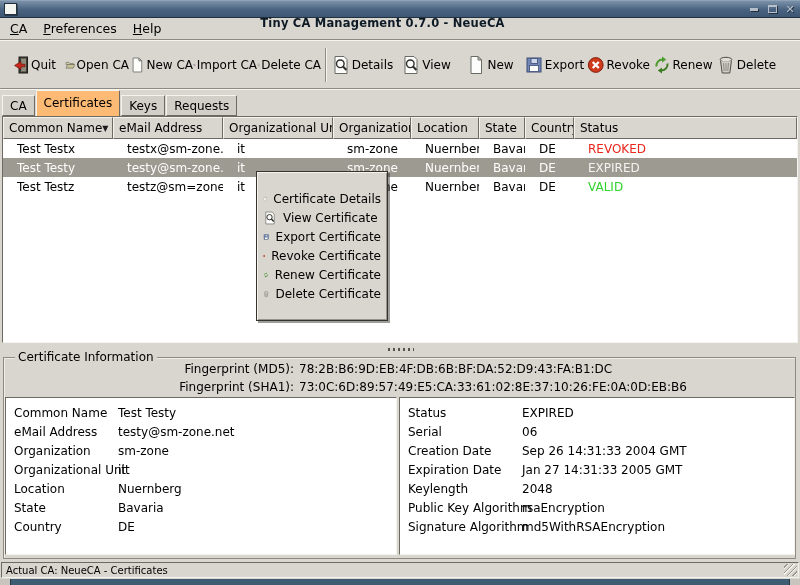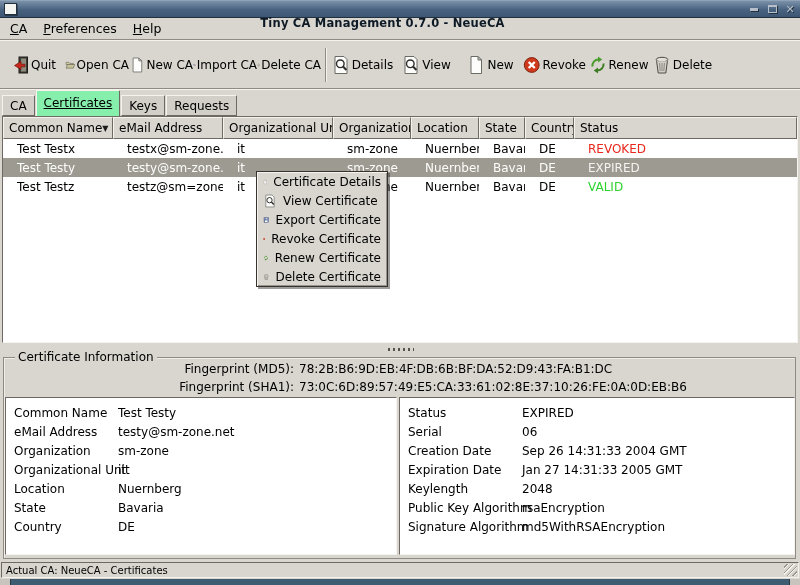--- a/index.html
+++ b/index.html
@@ -49,21 +49,21 @@
   .ic14 { width: 14px; height: 14px; }
 
   
   .tabbar { position: absolute; top: 90px; left: 2px; height: 26px; display: flex; align-items: flex-end; }
   .tab {
     height: 21px; line-height: 20px; padding: 0 7px; font-size: 12px;
     background: #d2cfc8; margin-right: 1px;
     border: 1px solid #f5f3ee; border-right-color: #6e6a63; border-bottom: 1px solid #6e6a63;
     border-radius: 1px 1px 0 0;
   }
-  .tab.active { height: 26px; line-height: 24px; background: #86efac; border-bottom: none; text-decoration: underline; }
+  .tab.active { height: 26px; line-height: 24px; background: #fdba74; border-bottom: none; }
 
   
   .listbox {
     position: absolute; top: 116px; left: 2px; width: 796px; height: 227px;
     background: #fff; border: 1px solid; border-color: #6e6a63 #f5f3ee #f5f3ee #6e6a63;
   }
   .thead { display: flex; height: 22px; }
   .th {
     background: #d9d6cf; display: flex; align-items: center; padding-left: 5px;
     font-size: 12px; white-space: nowrap; overflow: hidden;
@@ -72,21 +72,21 @@
   .sort-arrow { margin-left: auto; margin-right: 5px; font-size: 8px; color: #1a1a1a; }
   .c0 { width: 110px; } .c1 { width: 110px; } .c2 { width: 110px; } .c3 { width: 78px; }
   .c4 { width: 68px; } .c5 { width: 46px; } .c6 { width: 49px; } .c7 { flex: 1; }
   .trow { display: flex; height: 19px; align-items: center; font-size: 12px; }
   .trow .tc { padding-left: 14px; white-space: nowrap; overflow: hidden; }
   .trow.selected { background: #9d9a92; color: #fdfdfb; }
 
   
   .cmenu {
     position: absolute; left: 256px; top: 171px; width: 132px; z-index: 20;
-    background: #d9d6cf; border: 1px solid #36332e; padding: 0 0;
+    background: #d9d6cf; border: 1px solid #36332e; padding: 17px 0;
     box-shadow: inset 1px 1px 0 #f5f3ee, inset -1px -1px 0 #97938c, 2px 2px 0 rgba(40,40,36,.45);
   }
   .cmenu-item { display: flex; align-items: center; gap: 6px; height: 19px; padding: 0 6px; font-size: 12px; white-space: nowrap; }
 
   
   .splitter { position: absolute; top: 343px; left: 0; width: 800px; height: 14px; }
   .grip { position: absolute; left: 388px; top: 5px; width: 26px; height: 3px;
     background: repeating-linear-gradient(90deg, #55524c 0 2px, transparent 2px 5px); }
 
   
@@ -243,20 +243,26 @@
       <span class="tlabel">View</span>
     </div>
     <div class="tbtn">
       <svg class="ic20">
           <use href="#sym-page" xlink:href="#sym-page"></use>
         </svg>
       <span class="tlabel">New</span>
     </div>
     <div class="tbtn">
       <svg class="ic20">
+          <use href="#sym-floppy" xlink:href="#sym-floppy"></use>
+        </svg>
+      <span class="tlabel">Export</span>
+    </div>
+    <div class="tbtn">
+      <svg class="ic20">
           <use href="#sym-revoke" xlink:href="#sym-revoke"></use>
         </svg>
       <span class="tlabel">Revoke</span>
     </div>
     <div class="tbtn">
       <svg class="ic20">
           <use href="#sym-renew" xlink:href="#sym-renew"></use>
         </svg>
       <span class="tlabel">Renew</span>
     </div>

